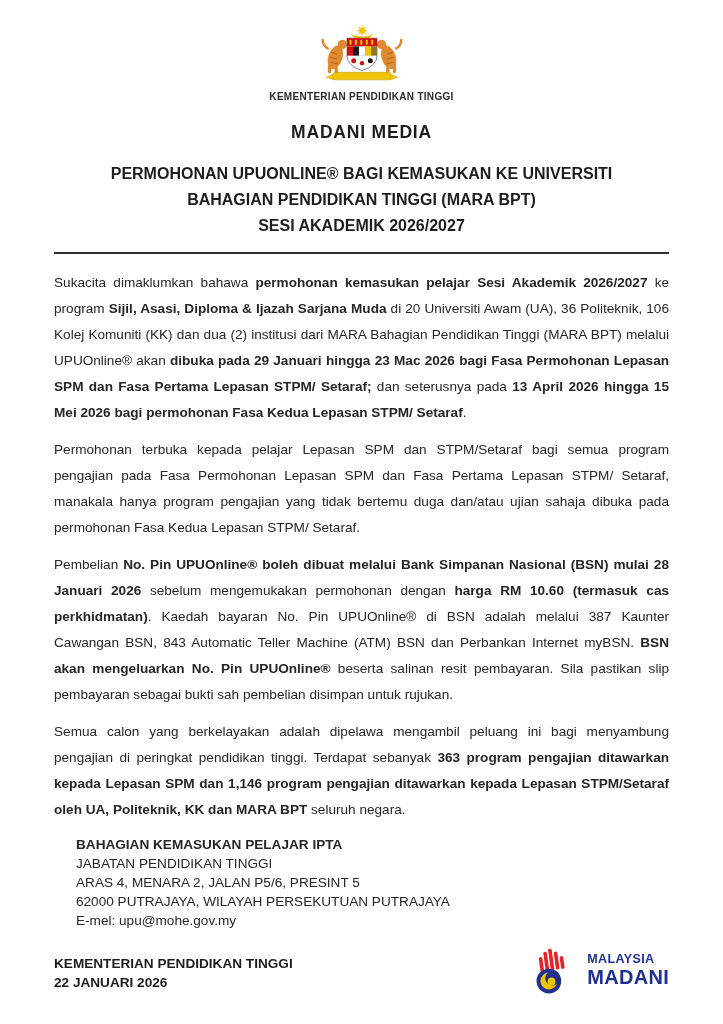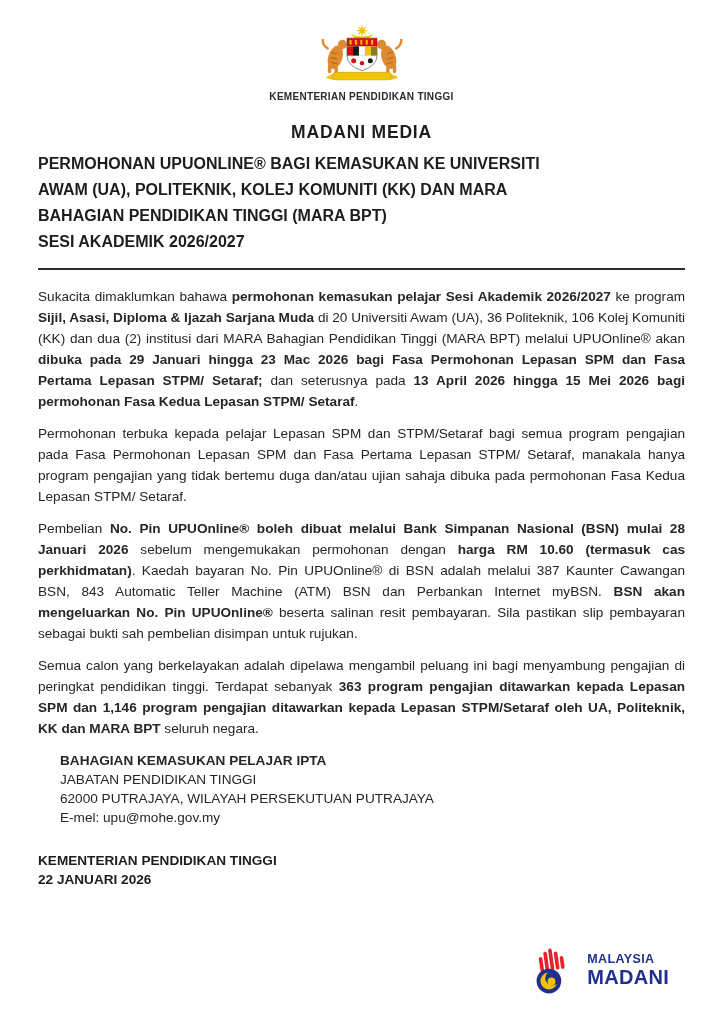--- a/index.html
+++ b/index.html
@@ -2,44 +2,44 @@
 <html><head>
 <meta charset="utf-8">
 <style>
   html, body { margin:0; padding:0; background:#e8e8e8; }
   .page {
     width:723px; height:1024px;
     margin:0 auto;
     background:#ffffff;
     position:relative;
     box-sizing:border-box;
-    padding:24px 38px 0;
+    padding:24px 54px 0;
     overflow:hidden;
     font-family:"Liberation Sans", sans-serif;
     color:#262626;
   }
   .crest-wrap { text-align:center; }
   .ministry {
     text-align:center; font-weight:bold; font-size:10px;
     letter-spacing:0.3px; margin-top:3px; color:#2b2b2b;
   }
   .doc-title {
     text-align:center; font-weight:bold; font-size:17.5px;
     letter-spacing:0.8px; margin-top:20px; color:#1d1d1d;
   }
   .heading {
-    text-align:left; font-weight:bold; font-size:16px;
-    line-height:26px; margin-top:8px; color:#1d1d1d;
+    text-align:center; font-weight:bold; font-size:16px;
+    line-height:26px; margin-top:18px; color:#1d1d1d;
   }
   .rule {
     border:none; border-top:2px solid #2e2e2e;
     margin:13px 0 0;
   }
   .para {
-    font-size:13.6px; line-height:21px; text-align:justify;
+    font-size:13.6px; line-height:26px; text-align:justify;
     margin:11px 0 0;
   }
   .para.first { margin-top:16px; }
   .contact {
     margin:12px 0 0 22px;
     font-size:13.6px; line-height:19px;
   }
   .contact .division { font-weight:bold; }
   .signoff {
     margin-top:24px; font-weight:bold;
@@ -122,35 +122,35 @@
       <rect x="25" y="58" width="70" height="9" rx="3.5" fill="#f1c400" stroke="#c8a214" stroke-width="0.8"></rect>
     </svg>
   </div>
 
   <div class="ministry">KEMENTERIAN PENDIDIKAN TINGGI</div>
 
   <div class="doc-title">MADANI MEDIA</div>
 
   <div class="heading">
     <div>PERMOHONAN UPUONLINE® BAGI KEMASUKAN KE UNIVERSITI</div>
-    <div>AWAM (UA), POLITEKNIK, KOLEJ KOMUNITI (KK) DAN MARA</div>
     <div>BAHAGIAN PENDIDIKAN TINGGI (MARA BPT)</div>
     <div>SESI AKADEMIK 2026/2027</div>
   </div>
 
   <hr class="rule">
 
   <p class="para first"><span>Sukacita dimaklumkan bahawa </span><span style="font-weight: bold;">permohonan kemasukan pelajar Sesi Akademik 2026/2027</span><span> ke program </span><span style="font-weight: bold;">Sijil, Asasi, Diploma &amp; Ijazah Sarjana Muda</span><span> di 20 Universiti Awam (UA), 36 Politeknik, 106 Kolej Komuniti (KK) dan dua (2) institusi dari MARA Bahagian Pendidikan Tinggi (MARA BPT) melalui UPUOnline® akan </span><span style="font-weight: bold;">dibuka pada 29 Januari hingga 23 Mac 2026 bagi Fasa Permohonan Lepasan SPM dan Fasa Pertama Lepasan STPM/ Setaraf;</span><span> dan seterusnya pada </span><span style="font-weight: bold;">13 April 2026 hingga 15 Mei 2026 bagi permohonan Fasa Kedua Lepasan STPM/ Setaraf</span><span>.</span></p>
   <p class="para"><span>Permohonan terbuka kepada pelajar Lepasan SPM dan STPM/Setaraf bagi semua program pengajian pada Fasa Permohonan Lepasan SPM dan Fasa Pertama Lepasan STPM/ Setaraf, manakala hanya program pengajian yang tidak bertemu duga dan/atau ujian sahaja dibuka pada permohonan Fasa Kedua Lepasan STPM/ Setaraf.</span></p>
   <p class="para"><span>Pembelian </span><span style="font-weight: bold;">No. Pin UPUOnline® boleh dibuat melalui Bank Simpanan Nasional (BSN) mulai 28 Januari 2026</span><span> sebelum mengemukakan permohonan dengan </span><span style="font-weight: bold;">harga RM 10.60 (termasuk cas perkhidmatan)</span><span>. Kaedah bayaran No. Pin UPUOnline® di BSN adalah melalui 387 Kaunter Cawangan BSN, 843 Automatic Teller Machine (ATM) BSN dan Perbankan Internet myBSN. </span><span style="font-weight: bold;">BSN akan mengeluarkan No. Pin UPUOnline®</span><span> beserta salinan resit pembayaran. Sila pastikan slip pembayaran sebagai bukti sah pembelian disimpan untuk rujukan.</span></p>
   <p class="para"><span>Semua calon yang berkelayakan adalah dipelawa mengambil peluang ini bagi menyambung pengajian di peringkat pendidikan tinggi. Terdapat sebanyak </span><span style="font-weight: bold;">363 program pengajian ditawarkan kepada Lepasan SPM dan 1,146 program pengajian ditawarkan kepada Lepasan STPM/Setaraf oleh UA, Politeknik, KK dan MARA BPT</span><span> seluruh negara.</span></p>
 
   <div class="contact">
     <div class="division">BAHAGIAN KEMASUKAN PELAJAR IPTA</div>
     <div>JABATAN PENDIDIKAN TINGGI</div>
+    <div>ARAS 4, MENARA 2, JALAN P5/6, PRESINT 5</div>
     <div>62000 PUTRAJAYA, WILAYAH PERSEKUTUAN PUTRAJAYA</div>
     <div>E-mel: upu@mohe.gov.my</div>
   </div>
 
   <div class="signoff">
     <div>KEMENTERIAN PENDIDIKAN TINGGI</div>
     <div>22 JANUARI 2026</div>
   </div>
 
   <div class="madani">

